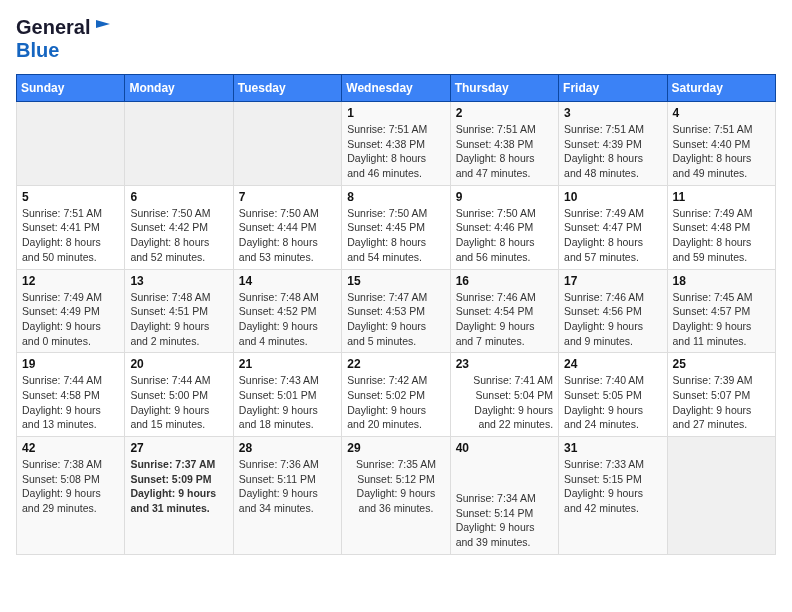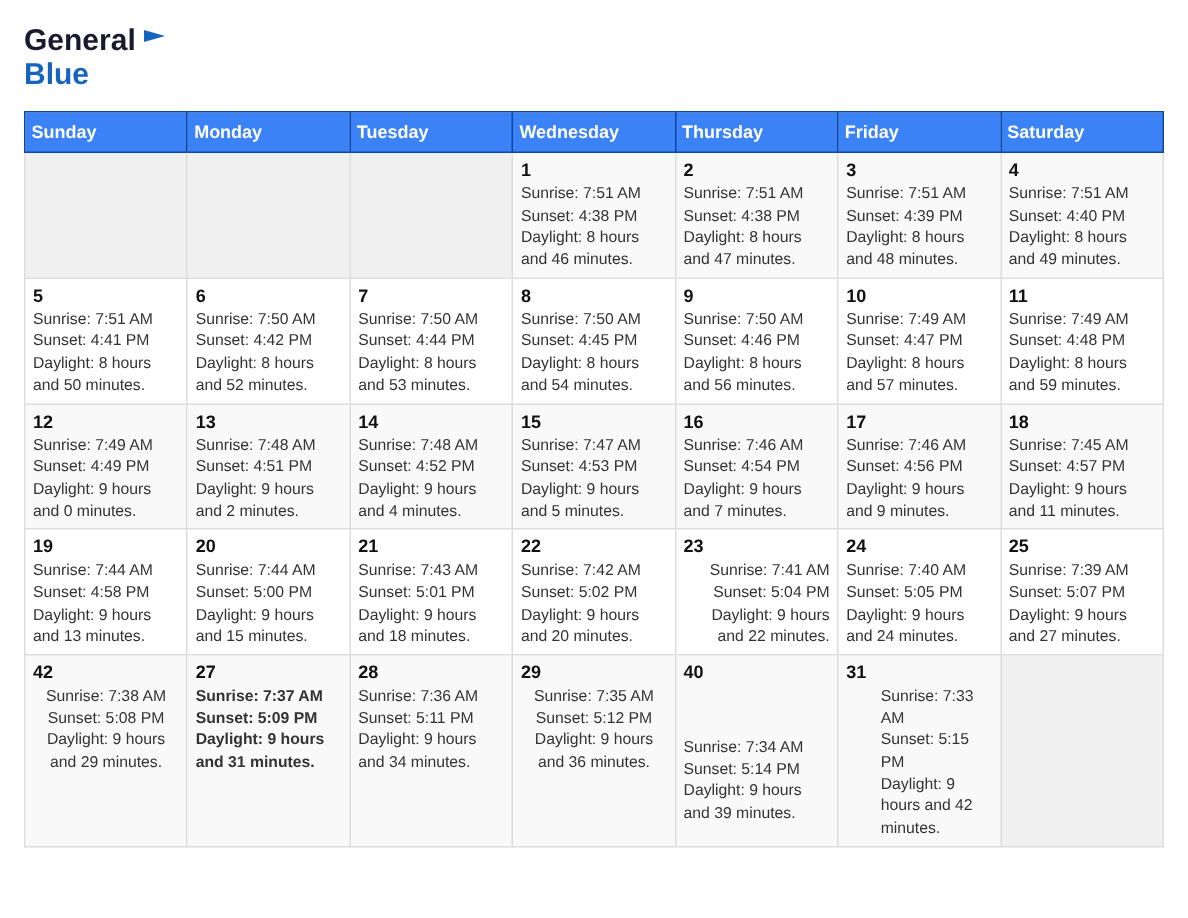--- a/index.html
+++ b/index.html
@@ -272,21 +272,21 @@
         <td>
           <div class="day-num">25</div>
           <div class="day-info" style="white-space: pre-line;">Sunrise: 7:39 AM
 Sunset: 5:07 PM
 Daylight: 9 hours and 27 minutes.</div>
         </td>
       </tr>
       <tr>
         <td>
           <div class="day-num">42</div>
-          <div class="day-info" style="white-space: pre-line; text-align: center;">Sunrise: 7:38 AM
+          <div class="day-info" style="white-space: pre-line;">Sunrise: 7:38 AM
 Sunset: 5:08 PM
 Daylight: 9 hours and 29 minutes.</div>
         </td>
         <td>
           <div class="day-num">27</div>
           <div class="day-info" style="white-space: pre-line; font-weight: bold;">Sunrise: 7:37 AM
 Sunset: 5:09 PM
 Daylight: 9 hours and 31 minutes.</div>
         </td>
         <td>
@@ -302,20 +302,20 @@
 Daylight: 9 hours and 36 minutes.</div>
         </td>
         <td>
           <div class="day-num">40</div>
           <div class="day-info" style="white-space: pre-line; margin-top: 36px;">Sunrise: 7:34 AM
 Sunset: 5:14 PM
 Daylight: 9 hours and 39 minutes.</div>
         </td>
         <td>
           <div class="day-num">31</div>
-          <div class="day-info" style="white-space: pre-line; margin-left: 23px;">Sunrise: 7:33 AM
+          <div class="day-info" style="white-space: pre-line;">Sunrise: 7:33 AM
 Sunset: 5:15 PM
 Daylight: 9 hours and 42 minutes.</div>
         </td>
         <td class="empty-cell"></td>
       </tr>
     </tbody>
 </table>
 
 </body></html>

